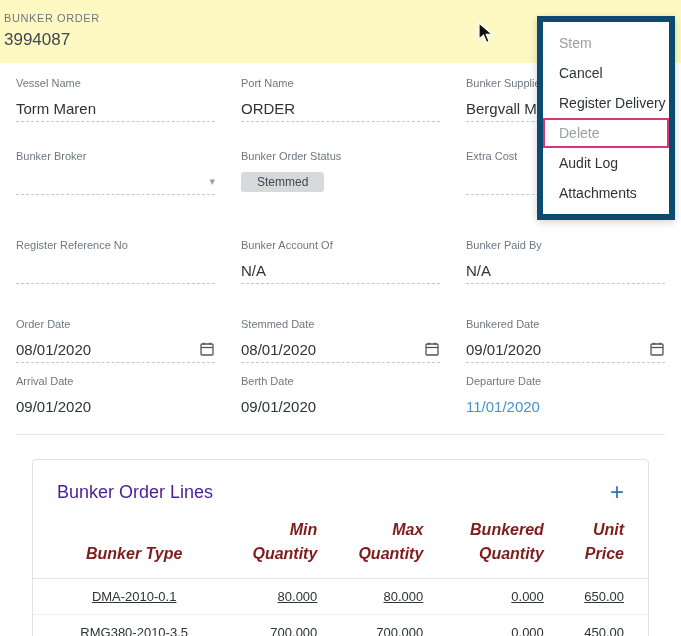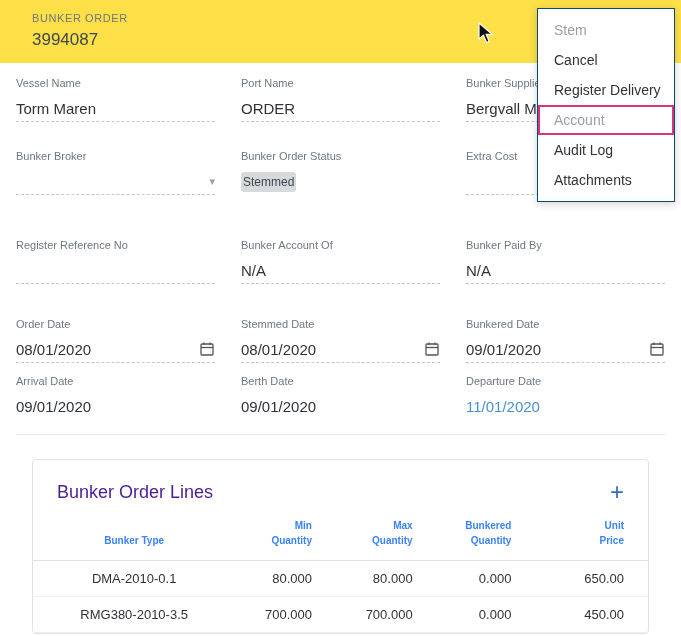--- a/index.html
+++ b/index.html
@@ -6,21 +6,21 @@
   html,body { background:#fff; }
   .app {
     position: relative;
     width: 681px; height: 636px;
     background: #fff;
     font-family: "Liberation Sans", sans-serif;
     overflow: hidden;
     color: #2f3338;
   }
   
-  .header { background: #fde047; padding: 12px 32px 13px; }
+  .header { background: #fef9c3; padding: 12px 4px 13px; }
   .header-label { font-size: 11px; letter-spacing: .6px; color: #6e7781; }
   .header-number { font-size: 17px; color: #3f4750; margin-top: 6px; font-weight: 500; }
 
   
   .form { padding: 14px 16px 0; }
   .row { display: grid; grid-template-columns: 1fr 1fr 1fr; column-gap: 26px; }
   .row1 { margin-bottom: 28px; }
   .row2 { margin-bottom: 44px; }
   .row3 { margin-bottom: 34px; }
   .row4 { margin-bottom: 12px; }
@@ -30,21 +30,21 @@
     font-size: 15px; color: #2f3338;
     min-height: 24px;
     display: flex; align-items: center; justify-content: space-between;
     border-bottom: 1px dashed #c4c7ca;
     padding-bottom: 3px;
   }
   .value.no-line { border-bottom: none; }
   .chevron { color: #9aa0a6; font-size: 11px; }
   .badge {
     background: #d7d9da; color: #3f4750;
-    font-size: 12px; padding: 3px 2px; border-radius: 3px;
+    font-size: 12px; padding: 3px 16px; border-radius: 3px;
     display: inline-block;
   }
   .link { color: #4a90d2; }
   .cal-icon { flex: 0 0 auto; }
 
   .divider { border-top: 1px solid #e3e5e7; margin: 14px 0 0; }
 
   
   .card {
     margin: 24px 16px 0;
@@ -57,39 +57,41 @@
     padding: 20px 24px 6px;
   }
   .card-title { font-size: 18px; color: #4c1d95; }
   .add-btn {
     background: none; border: none; cursor: pointer;
     color: #2f6fc1; font-size: 24px; line-height: 1; font-weight: 300;
     font-family: "Liberation Sans", sans-serif;
   }
   table { width: 100%; border-collapse: collapse; }
   th {
-    font-size: 10px; color: #3b82f6; font-weight: bold;
+    font-size: 16px; color: #7f1d1d; font-weight: bold;
     text-align: right; vertical-align: bottom;
     padding: 8px 0 12px;
     border-bottom: 1px solid #e0e2e4;
     line-height: 1.5;
+    font-style: italic;
   }
   th.col-type, td.col-type { text-align: center; padding-left: 24px; width: 29%; }
   th.col-last, td.col-last { padding-right: 24px; }
   td {
     font-size: 13px; color: #2f3338;
     text-align: right; padding: 10px 0;
     border-bottom: 1px solid #eceeef;
+    text-decoration: underline;
   }
 
   
   .menu {
-    position: absolute; top: 8px; left: 537px; width: 138px;
+    position: absolute; top: 16px; left: 537px; width: 138px;
     background: #fff;
-    border: 1px solid #0c4a6e;
+    border: 6px solid #0c4a6e;
     box-shadow: 0 2px 8px rgba(0,0,0,.18);
     padding: 6px 0;
     z-index: 10;
   }
   .menu-item {
     font-size: 14px; color: #2f3338;
     padding: 7px 16px; cursor: pointer; white-space: nowrap;
   }
   .menu-item.disabled { color: #9aa0a6; }
   .menu-item.highlighted { outline: 2px solid #d6367f; outline-offset: -2px; }
@@ -281,21 +283,21 @@
         </tbody>
       </table>
     </div>
 
   </div>
 
   <div class="menu">
     <div class="menu-item disabled">Stem</div>
     <div class="menu-item">Cancel</div>
     <div class="menu-item">Register Delivery</div>
-    <div class="menu-item disabled highlighted">Account</div>
+    <div class="menu-item disabled highlighted">Delete</div>
     <div class="menu-item">Audit Log</div>
     <div class="menu-item">Attachments</div>
   </div>
 
   <svg class="cursor" width="18" height="24" viewBox="0 0 18 24">
     <path d="M1 1 L1 17 L5.5 13.2 L8.6 20.5 L11.2 19.4 L8.2 12.4 L14.2 12.2 Z" fill="#111" stroke="#fff" stroke-width="1.2"></path>
   </svg>
 
 </div>
 

